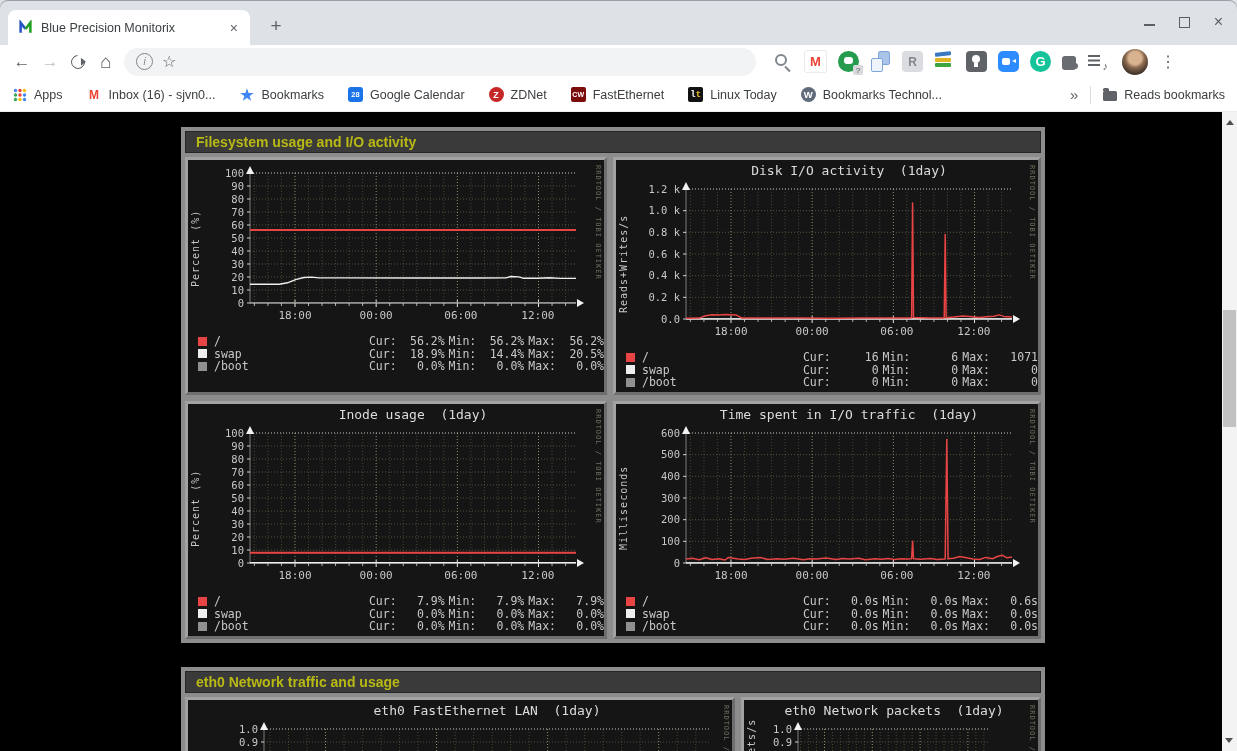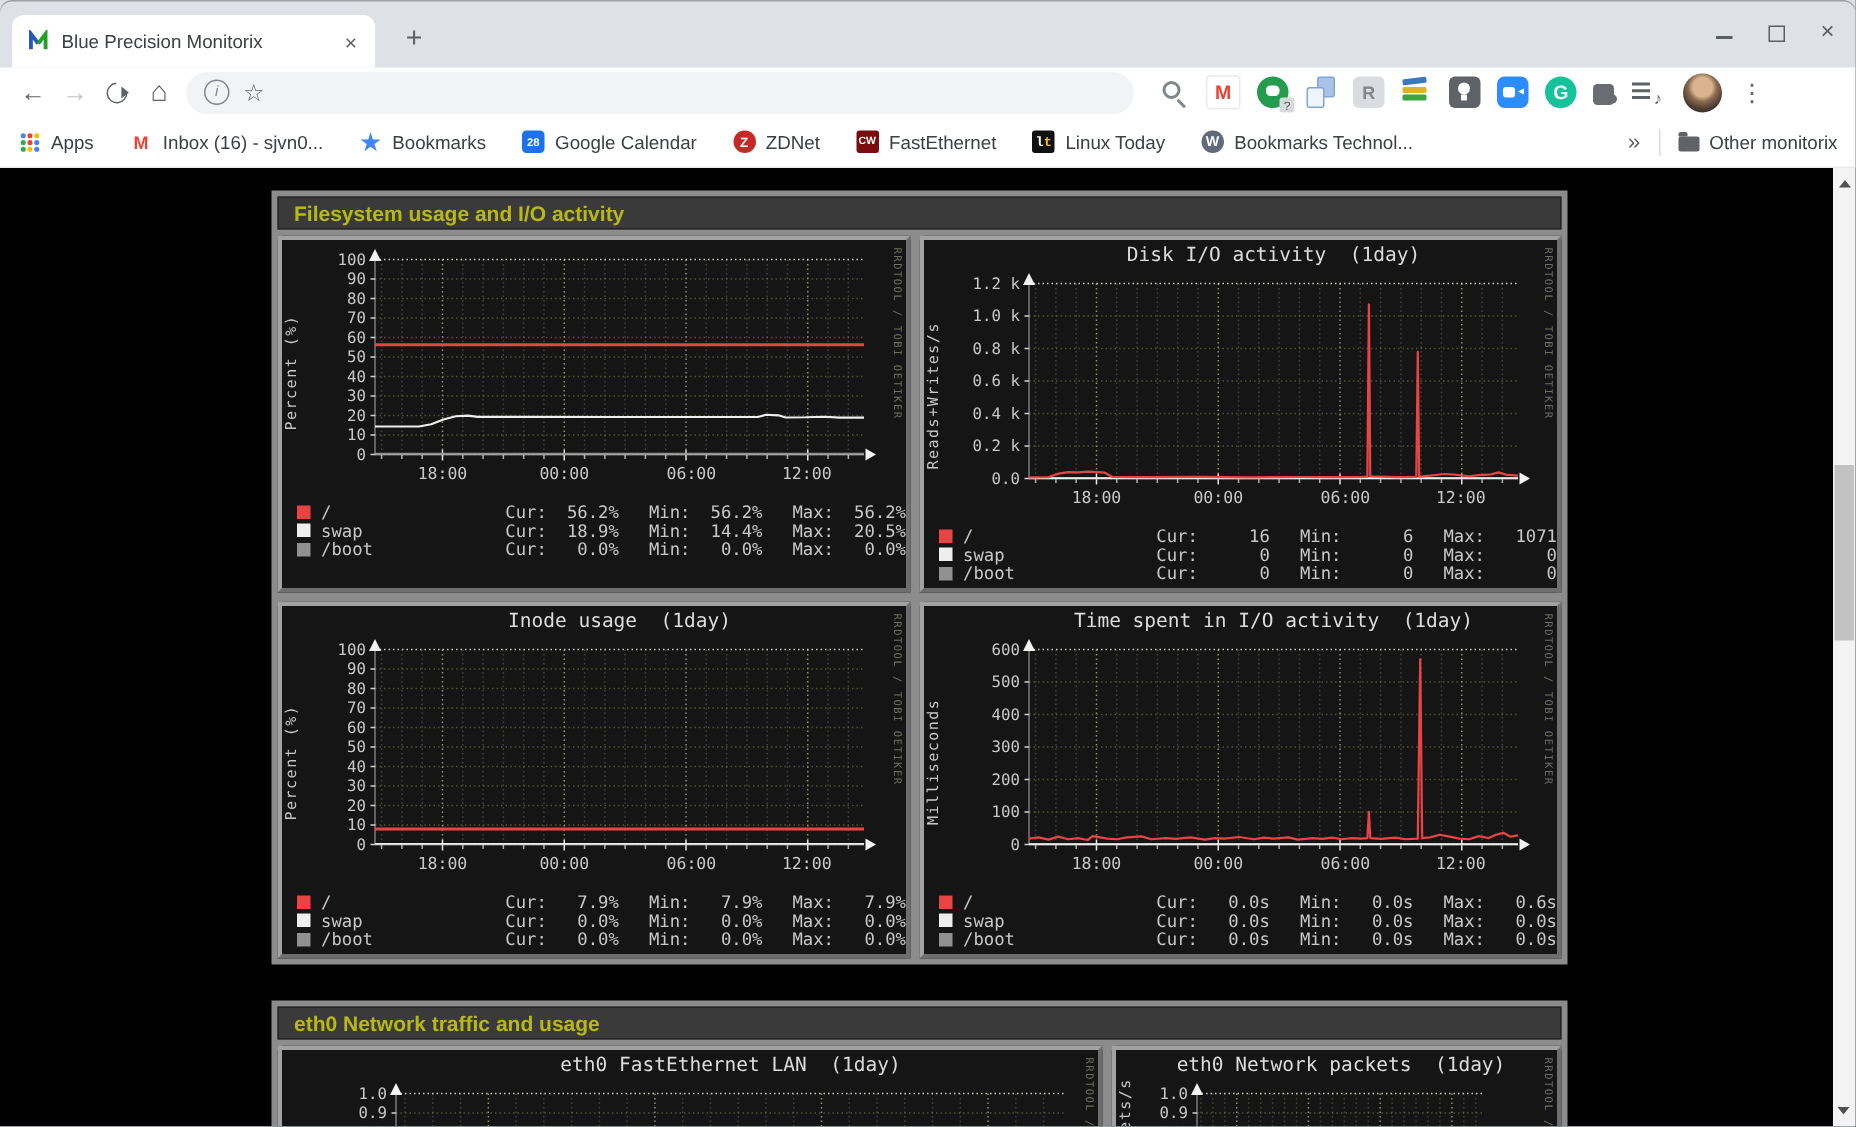--- a/index.html
+++ b/index.html
@@ -94,21 +94,21 @@
   .chart-body svg text{font-family:"DejaVu Sans Mono",monospace;}
   .chart-ylabel{writing-mode:vertical-rl;transform:rotate(180deg);font-family:"DejaVu Sans Mono",monospace;
     font-size:10px;color:#c8c8c8;width:14px;display:flex;align-items:center;justify-content:center;letter-spacing:1px;flex:none;}
   .clip-tail{justify-content:flex-end;height:42px !important;overflow:hidden;}
   .watermark{position:absolute;top:5px;right:2px;writing-mode:vertical-rl;font-family:"DejaVu Sans Mono",monospace;
     font-size:7px;letter-spacing:1px;color:#6f6f5f;}
   .chart-legend{margin-top:2px;padding-left:10px;font-family:"DejaVu Sans Mono",monospace;font-size:11.5px;color:#c8c8c8;}
   .lg-row{display:flex;align-items:center;height:12.5px;}
   .lg-sw{width:9px;height:9px;margin-right:7px;flex:none;}
   .lg-name{flex:1;}
-  .lg-lab{margin-left:20px;}
+  .lg-lab{margin-left:4px;}
   .lg-val{width:48px;text-align:right;}
   
   .sb{position:absolute;right:0;top:0;width:15px;height:100%;background:#f3f3f3;}
   .sb-up{width:0;height:0;border:4px solid transparent;border-bottom:5px solid #505050;margin:4px auto 0;}
   .sb-down{position:absolute;bottom:4px;left:3px;width:0;height:0;border:4px solid transparent;border-top:5px solid #505050;}
   .sb-thumb{position:absolute;left:1px;top:198px;width:13px;height:117px;background:#c2c2c2;}
 </style>
 </head>
 <body>
 
@@ -211,21 +211,21 @@
         <span class="bm-item">
           <span class="bmi ic-wp">W</span>
           <span class="bm-label">Bookmarks Technol...</span>
         </span>
       </span>
     <div class="bm-right">
       <span class="bm-chev">»</span>
       <span class="bm-divider"></span>
       <span class="bm-item" style="margin-right:0;">
         <span class="ic-folder"></span>
-        <span class="bm-label">Other monitorix</span>
+        <span class="bm-label">Reads bookmarks</span>
       </span>
     </div>
   </div>
 
   <div class="page">
     <div class="content">
       <div class="mx-section">
         <div class="mx-header">Filesystem usage and I/O activity</div>
         <div class="mx-grid">
           <div class="panel p-l">
@@ -608,21 +608,21 @@
                   <span class="lg-lab">Cur:</span>
                   <span class="lg-val">0.0%</span>
                   <span class="lg-lab">Min:</span>
                   <span class="lg-val">0.0%</span>
                   <span class="lg-lab">Max:</span>
                   <span class="lg-val">0.0%</span>
                 </div>
               </div>
             </div>
           <div class="panel p-r">
-              <div class="chart-title" style="width: 392px; margin-left: 14px; padding-left: 46px;">Time spent in I/O activity  (1day)</div>
+              <div class="chart-title" style="width: 392px; margin-left: 14px; padding-left: 46px;">Time spent in I/O traffic  (1day)</div>
               <div class="chart-body">
                 <div class="chart-ylabel" style="height: 170px;">Milliseconds</div>
                 <svg width="392" height="170">
                   <line x1="60.401" y1="10" x2="60.401" y2="140" stroke="#8d925f" stroke-dasharray="1,2" stroke-opacity="0.4"></line>
                   <line x1="60.401" y1="140" x2="60.401" y2="143" stroke="#b0b0b0" stroke-width="1"></line>
                   <line x1="73.93" y1="10" x2="73.93" y2="140" stroke="#8d925f" stroke-dasharray="1,2" stroke-opacity="0.4"></line>
                   <line x1="73.93" y1="140" x2="73.93" y2="143" stroke="#b0b0b0" stroke-width="1"></line>
                   <line x1="87.459" y1="10" x2="87.459" y2="140" stroke="#8d925f" stroke-dasharray="1,2" stroke-opacity="0.4"></line>
                   <line x1="87.459" y1="140" x2="87.459" y2="143" stroke="#b0b0b0" stroke-width="1"></line>
                   <line x1="100.988" y1="10" x2="100.988" y2="140" stroke="#c3c795" stroke-dasharray="1,2" stroke-opacity="0.7"></line>

